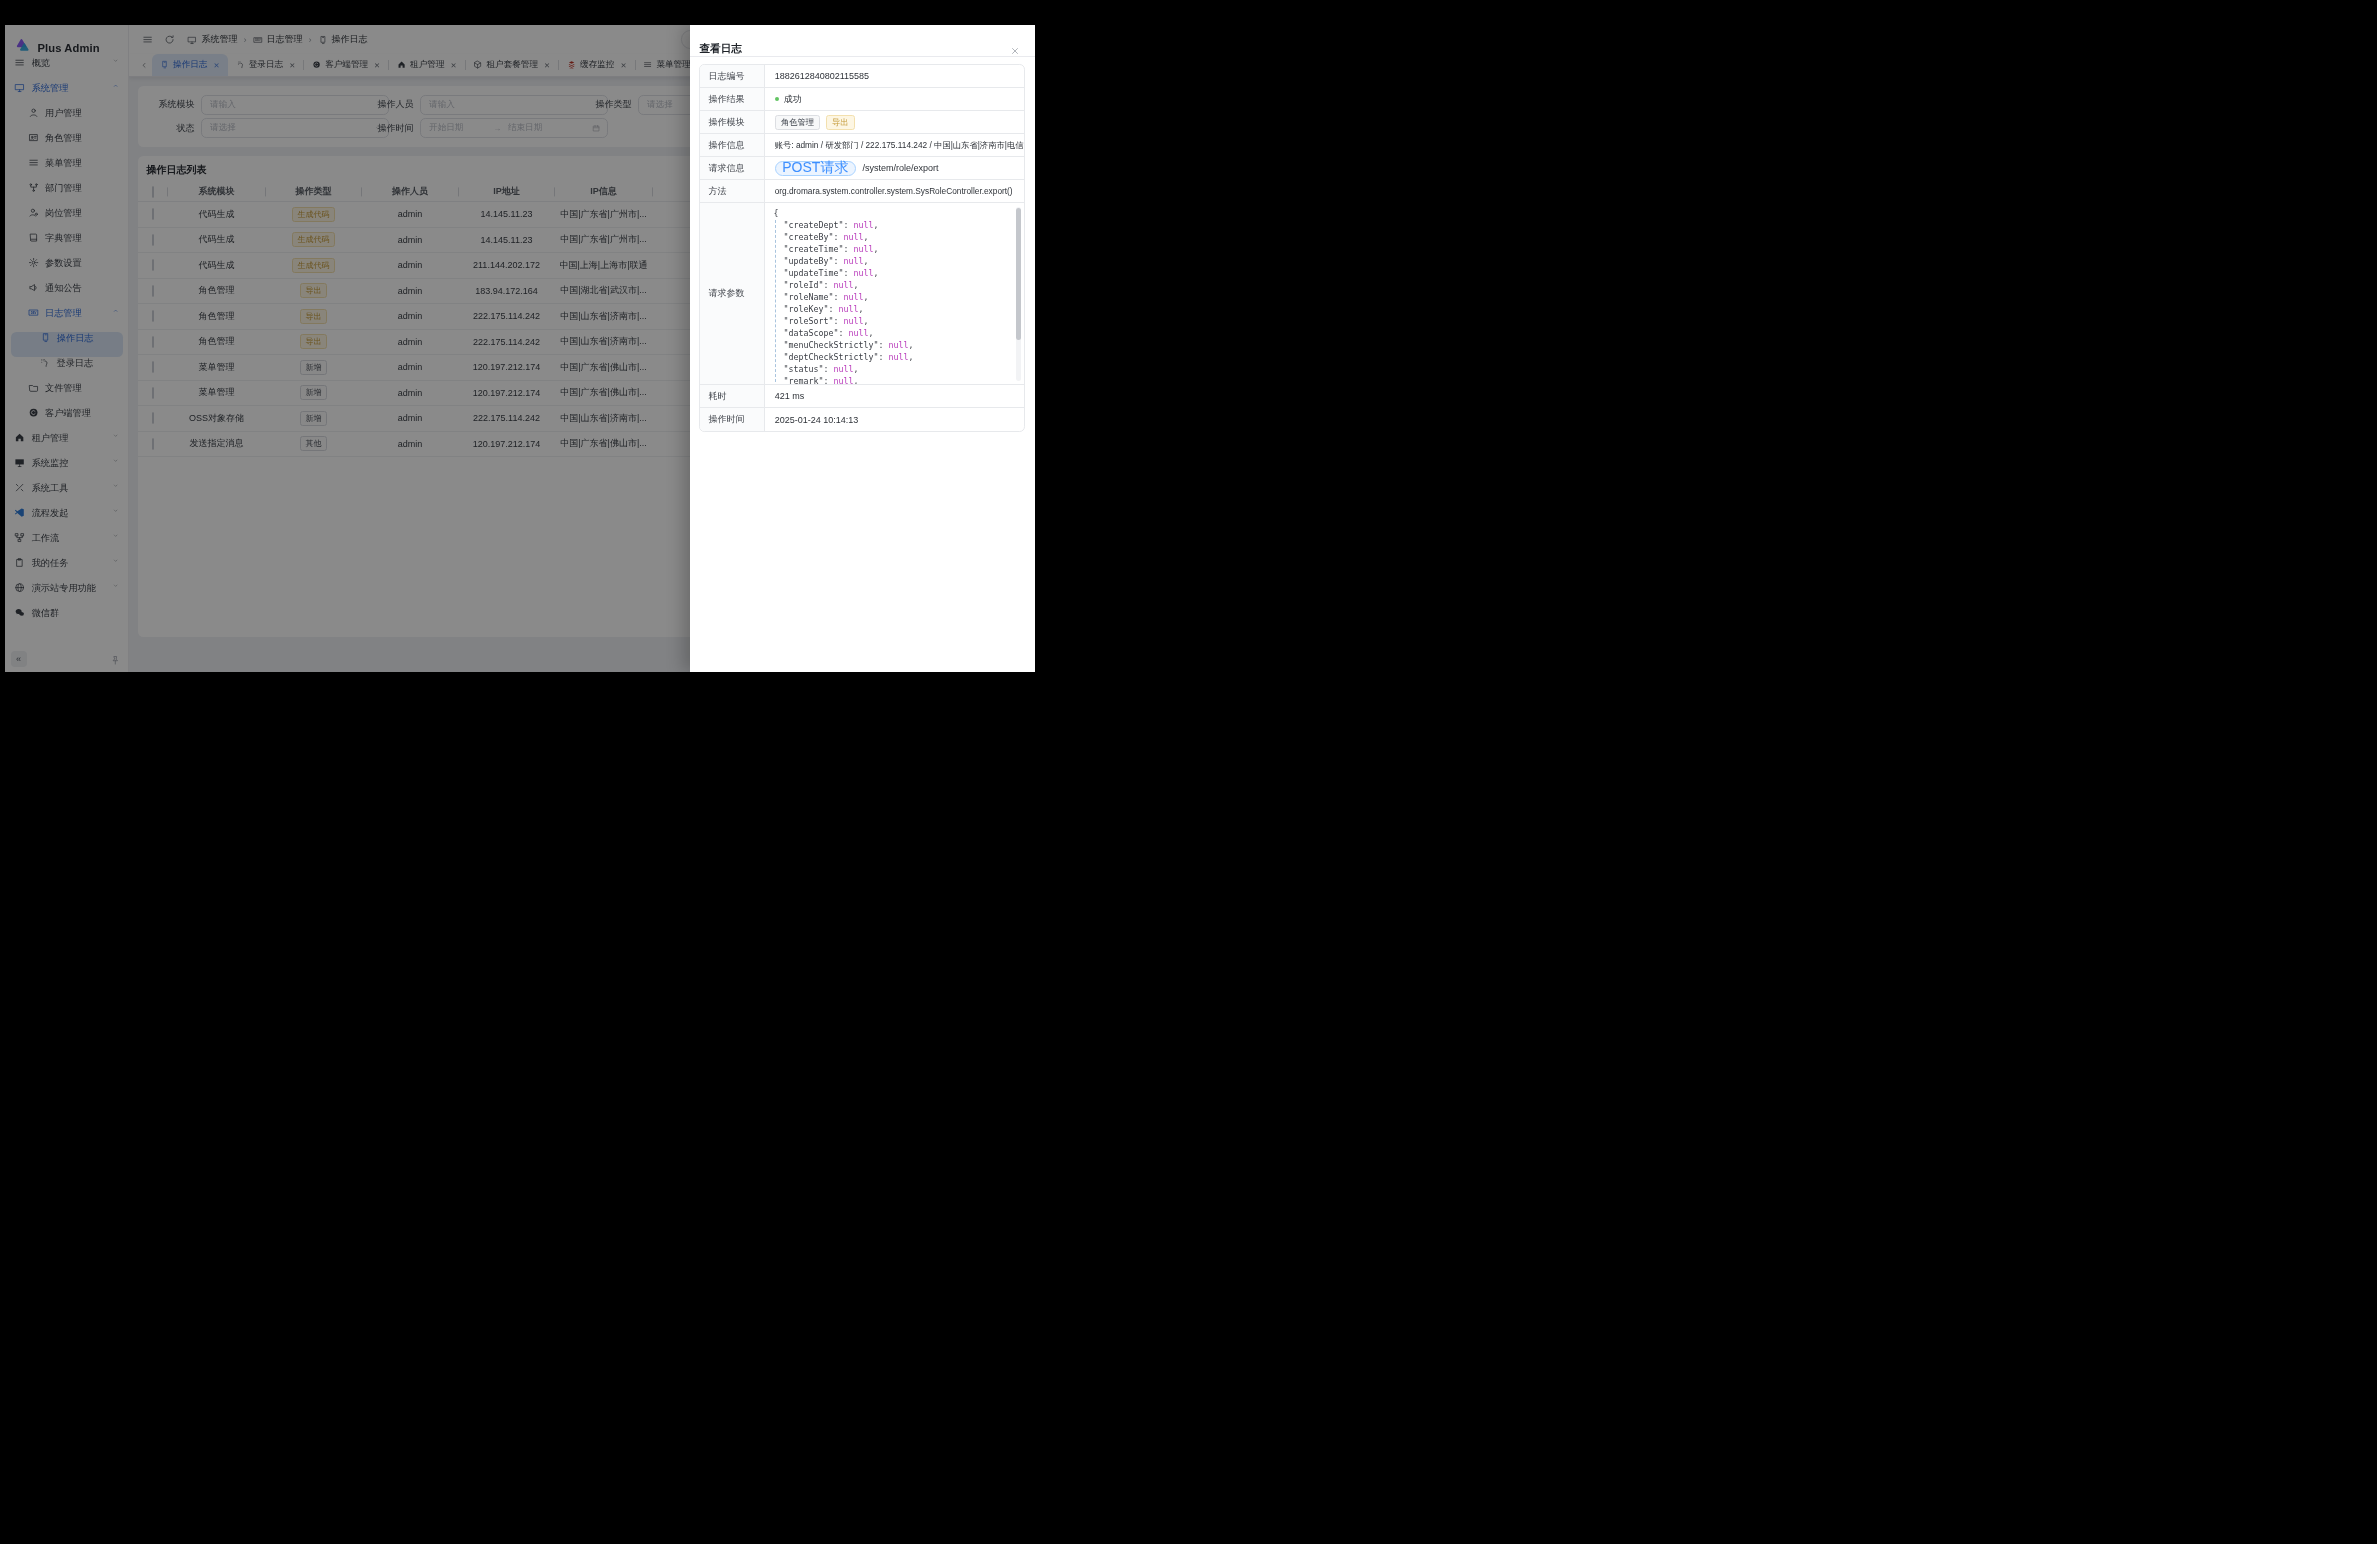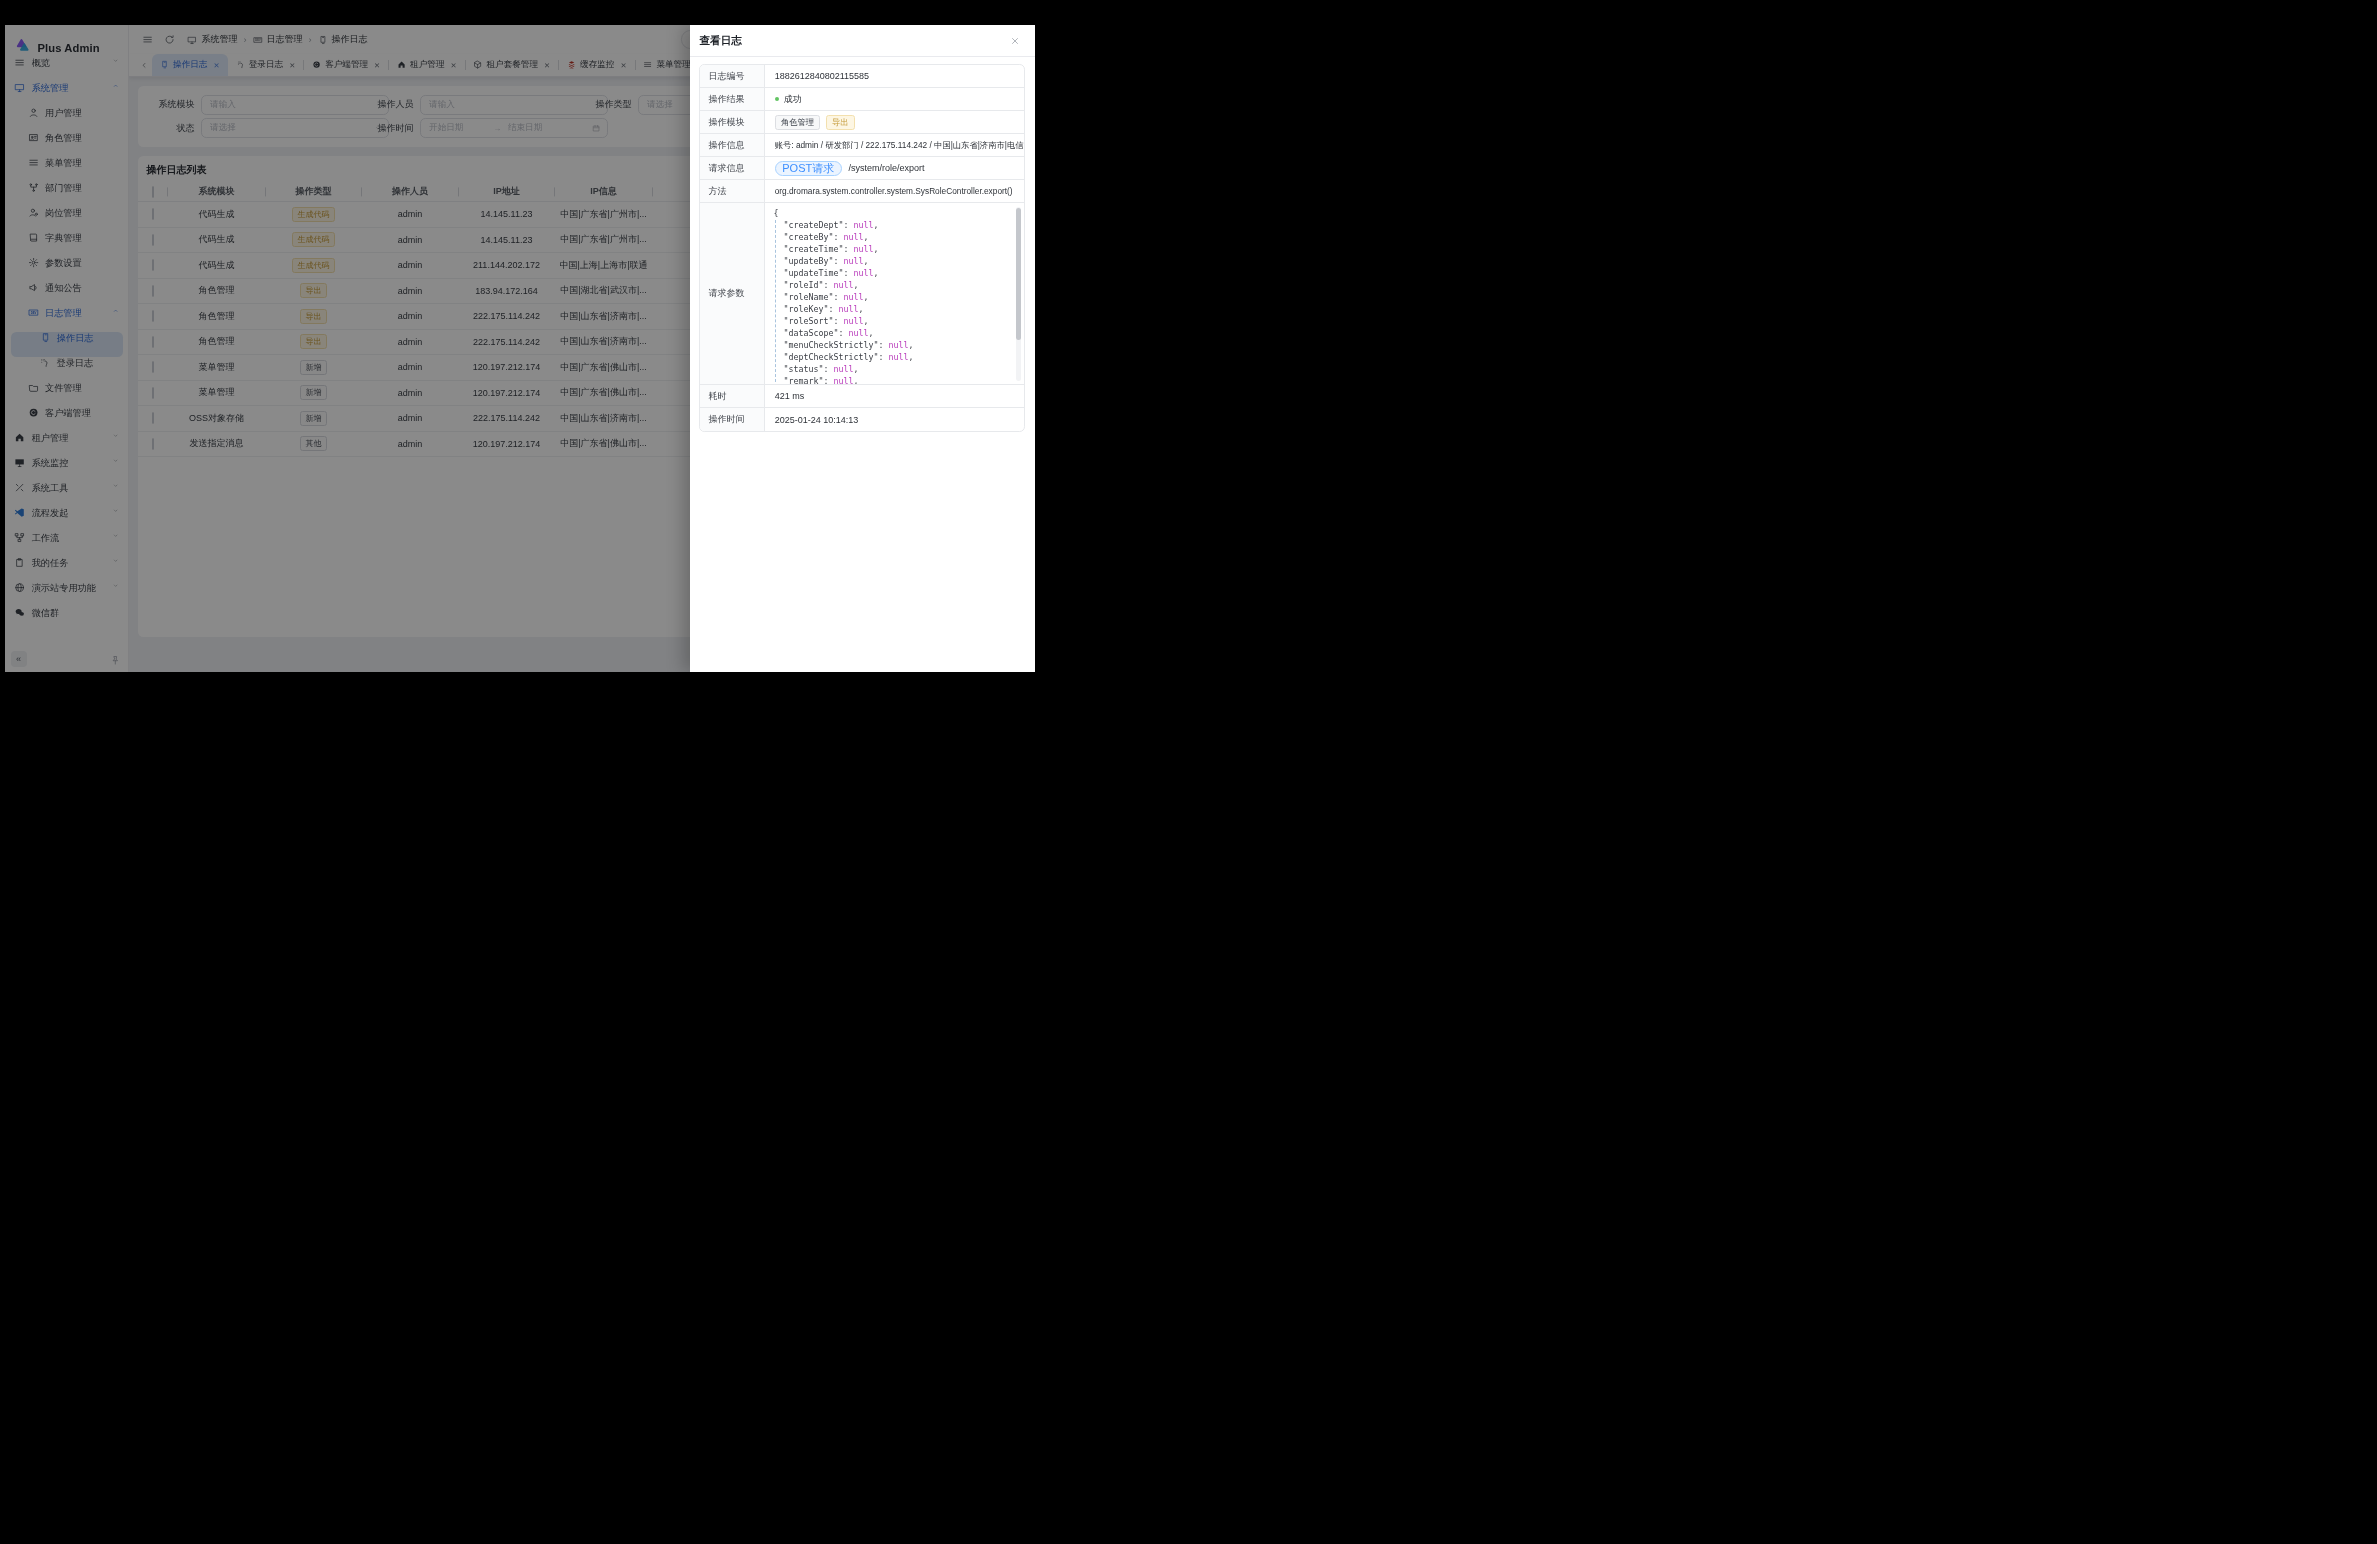--- a/index.html
+++ b/index.html
@@ -74,37 +74,37 @@
   .pager-card{left:9.2px;top:617px;width:888px;height:24px;display:flex;align-items:center;padding-left:8px}
   .pager-total{font-size:8.6px;color:#5a5f66}
   .pager-size{margin-left:8px;width:53px;height:17px;border:0.7px solid #dcdfe5;border-radius:4px;background:#fff;
      display:flex;align-items:center;justify-content:center;font-size:8.3px;color:#3f444c;cursor:pointer}
   .pager-size .tri{font-size:5.3px;color:#a8abb2;margin-left:4px}
 
   
   .mask{position:absolute;inset:0;background:rgba(0,0,0,.46);z-index:40}
   .drawer{position:absolute;top:0;right:0;bottom:0;width:345px;background:#fff;z-index:50;
      box-shadow:-6.6px 0 16px rgba(0,0,0,.22)}
-  .d-hd{height:32px;display:flex;align-items:center;padding:0 9.2px;border-bottom:0.7px solid #e9eaee}
+  .d-hd{height:32px;display:flex;align-items:flex-end;padding:0 9.2px;border-bottom:0.7px solid #e9eaee}
   .d-title{font-size:10.6px;font-weight:600;color:#1f2329}
   .d-close{margin-left:auto;margin-right:6.6px;width:10px;height:10px;color:#8a8f99;cursor:pointer}
   .desc{position:absolute;left:9.2px;top:39px;width:326px;border:0.7px solid #e7e9ec;border-radius:5.3px;overflow:hidden;background:#fff}
   .d-row{display:flex;border-bottom:0.7px solid #e7e9ec}
   .d-row:last-child{border-bottom:none}
   .d-label{width:65px;flex:none;background:#fafbfc;border-right:0.7px solid #e7e9ec;display:flex;align-items:center;
      padding-left:8px;color:#41454c;font-size:9px}
   .d-val{flex:1;display:flex;align-items:center;padding:0 5.3px 0 9.2px;color:#2e3238;font-size:9px;overflow:hidden}
   .h34{height:23px}
   .small{font-size:8.3px;white-space:nowrap}
   .dot{width:4.6px;height:4.6px;border-radius:50%;background:var(--success);margin-right:4.6px;flex:none}
   .dtag{height:15px;display:inline-flex;align-items:center;padding:0 5.3px;border-radius:2.6px;font-size:8.3px;margin-right:5.3px}
   .dtag.plain{background:#f7f8f9;border:0.7px solid #dcdee2;color:#3f444d}
   .dtag.warning{background:#fdf6e3;border:0.7px solid #f3e0ae;color:#c59a39}
   .pill{height:15px;display:inline-flex;align-items:center;padding:0 6.6px;border-radius:8px;background:#ebf4ff;
-     border:0.7px solid #a9d3ff;color:#3d8fff;font-size:11px;margin-right:6.6px;flex:none}
+     border:0.7px solid #a9d3ff;color:#3d8fff;font-size:14px;margin-right:6.6px;flex:none}
   .code-row{height:182px}
   .code-row .d-val{padding:0;align-items:flex-start}
   .code-wrap{position:relative;width:100%;height:182px;overflow:hidden;font-family:"DejaVu Sans Mono",monospace;
      font-size:8.3px;line-height:12px;color:#3b3e45;padding:4px 0 0 8px}
   .guide{position:absolute;left:10px;top:17px;bottom:2.6px;border-left:0.7px dashed #a9c4de}
   .code-line{white-space:pre}
   .code-line .n{color:var(--null)}
   .sb-track{position:absolute;right:3.3px;top:4px;bottom:4px;width:5.3px;background:#f2f3f5;border-radius:2.6px}
   .sb-thumb{position:absolute;left:0;top:1.3px;width:5.3px;height:132px;background:#c4c7cc;border-radius:2.6px;cursor:pointer}
 </style>

